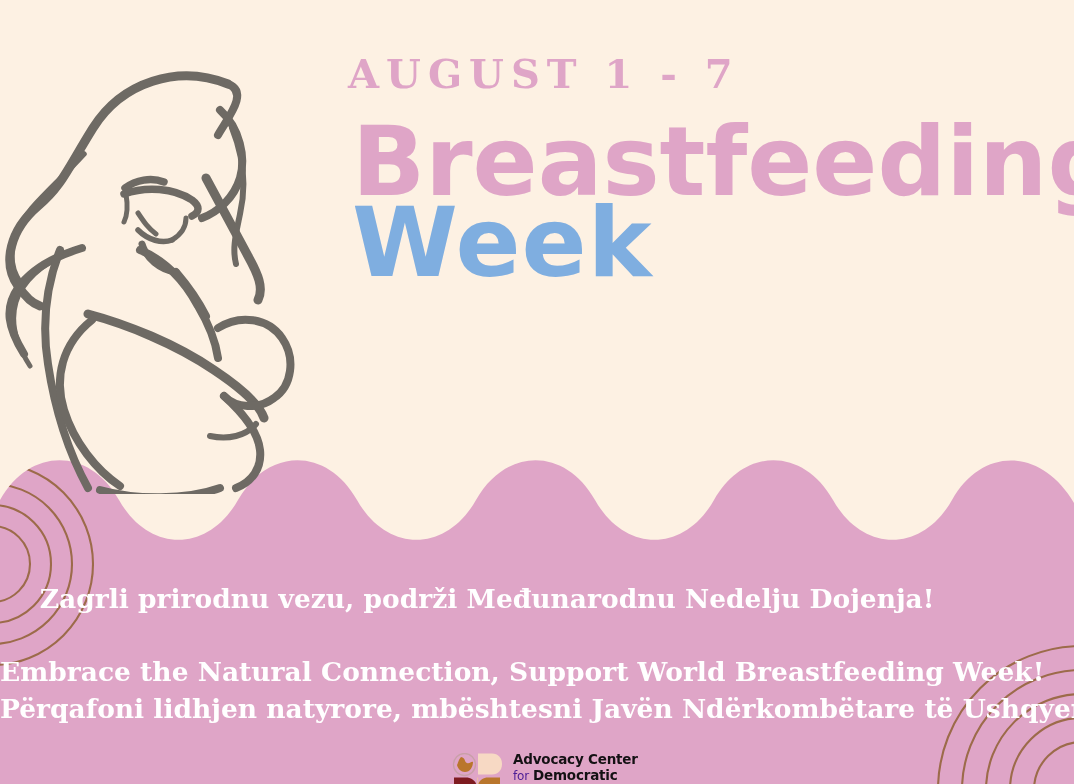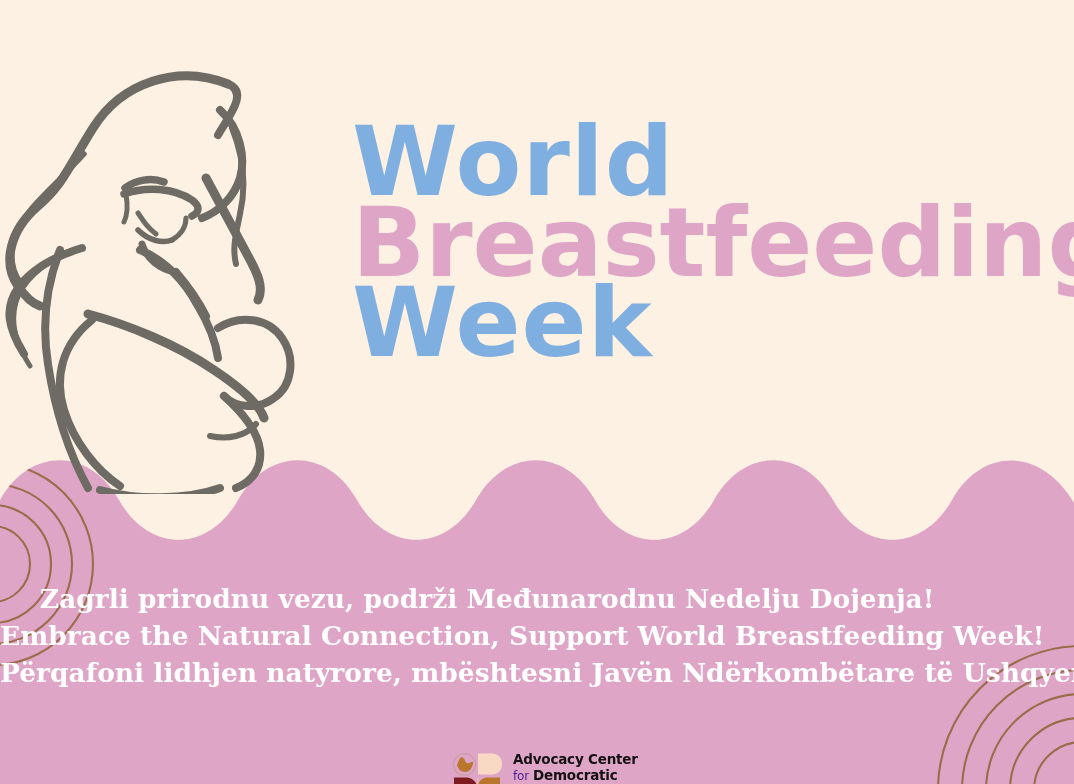--- a/index.html
+++ b/index.html
@@ -82,21 +82,21 @@
   }
   .slogan {
     display: block;
     font-family: "DejaVu Serif", serif;
     font-weight: bold;
     color: #FFFFFF;
     line-height: 1.40;
     white-space: nowrap;
   }
   #slogan-0 { font-size: 26.5px; }
-  #slogan-1 { font-size: 26.5px; }
+  #slogan-1 { font-size: 26.5px; margin-top: 36px; }
   #slogan-2 { font-size: 26.5px; }
 
   
   #logo {
     position: absolute;
     left: 452px;
     top: 714px;
     width: 205px;
     height: 50px;
     display: flex;
@@ -226,23 +226,23 @@
                  C262,352 240,350 228,338" stroke-width="8"></path>
 
         <path d="M228,338 C248,356 262,374 264,392 C266,410 256,424 240,430" stroke-width="8"></path>
         <path d="M214,378 C232,382 250,378 260,366" stroke-width="6"></path>
 
         <path d="M104,432 C140,442 190,442 224,430" stroke-width="8"></path>
       </g>
     </svg>
   </div>
 
+  <div id="date-line">AUGUST 1 - 7</div>
 
   <div id="title-block">
-    <span class="title-line" id="title-1">World</span>
     <span class="title-line" id="title-2">Breastfeeding</span>
     <span class="title-line" id="title-3">Week</span>
   </div>
 
   <div id="slogans">
     <span class="slogan" id="slogan-0">Zagrli prirodnu vezu, podrži Međunarodnu Nedelju Dojenja!</span>
     <span class="slogan" id="slogan-1">Embrace the Natural Connection, Support World Breastfeeding Week!</span>
     <span class="slogan" id="slogan-2">Përqafoni lidhjen natyrore, mbështesni Javën Ndërkombëtare të Ushqyerjes me Gji!</span>
   </div>
 

